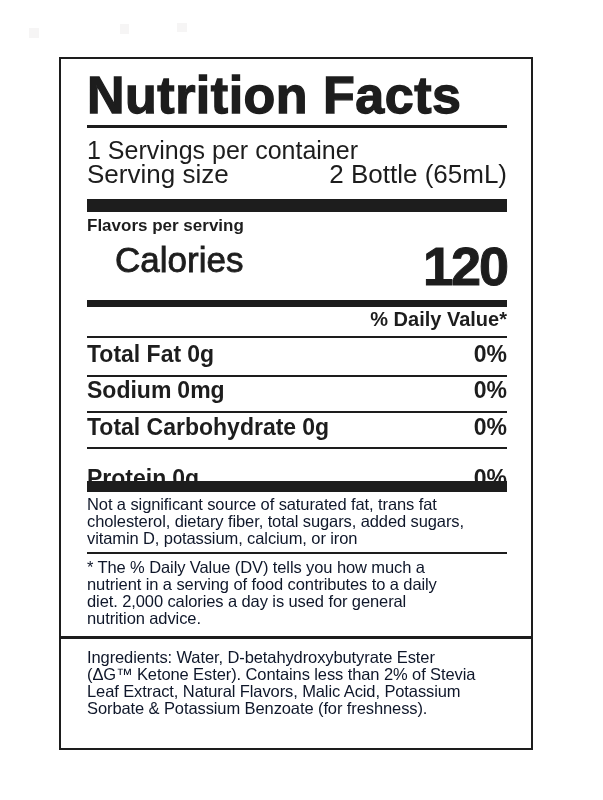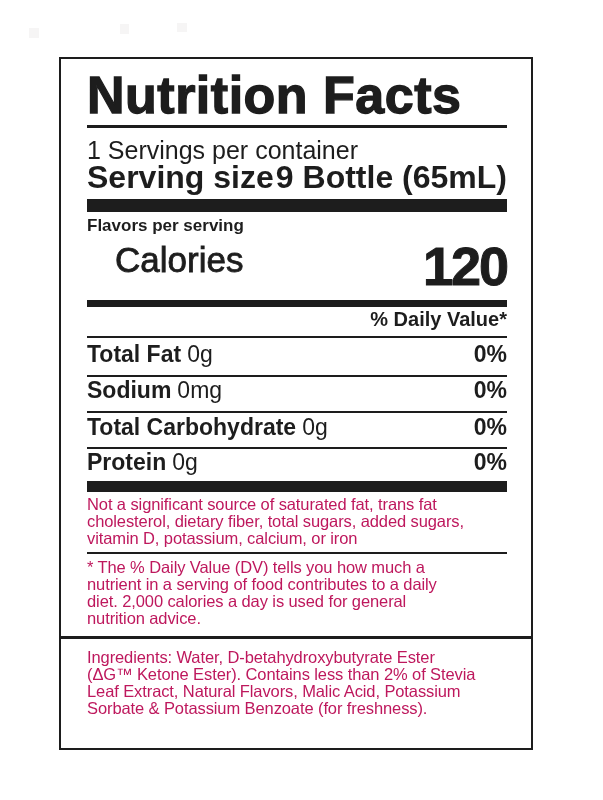--- a/index.html
+++ b/index.html
@@ -14,56 +14,56 @@
   }
   .rule{position:absolute;left:26px;right:24px;background:#1d1d1d;}
   .rule-full{position:absolute;left:0;right:0;background:#1d1d1d;}
   .line{position:absolute;left:26px;right:24px;white-space:nowrap;}
   .row{position:absolute;left:26px;right:24px;display:flex;justify-content:space-between;align-items:baseline;white-space:nowrap;}
   .title{
     top:8px;font-size:52px;font-weight:700;letter-spacing:.5px;line-height:1.1;
     -webkit-text-stroke:1.3px #1d1d1d;
   }
   .servings{top:77px;font-size:25px;font-weight:400;}
-  .serving-size{top:100px;font-size:32px;font-weight:700;}
+  .serving-size{top:100px;font-size:26px;font-weight:400;}
   .amount-per-serving{top:157px;font-size:17px;font-weight:700;}
   .calories-word{top:182px;font-size:35px;font-weight:400;-webkit-text-stroke:.8px #1d1d1d;line-height:1.1;margin-left:28px;}
   .calories-num{
     position:absolute;right:24px;top:178px;font-size:54px;font-weight:700;
     letter-spacing:-2px;-webkit-text-stroke:1px #1d1d1d;line-height:1.1;
   }
   .dv-header{top:249px;font-size:20px;font-weight:700;text-align:right;}
   .nutrient{font-size:23px;}
   .nutrient .nname{font-weight:700;}
-  .nutrient .namount{font-weight:400;margin-left:6px;}
+  .nutrient .namount{font-weight:700;margin-left:6px;}
   .nutrient .ndv{font-weight:700;}
   .smalltext{
     position:absolute;left:26px;right:20px;font-size:16.5px;line-height:17px;
-    white-space:pre-line;color:#be185d;letter-spacing:-0.1px;
+    white-space:pre-line;color:#0f172a;letter-spacing:-0.1px;
   }
   .artifact{position:absolute;background:#f6f5f5;}
 </style>
 </head>
 <body>
 
 <div class="artifact" style="left:29px;top:28px;width:10px;height:10px;"></div>
 <div class="artifact" style="left:120px;top:24px;width:9px;height:10px;"></div>
 <div class="artifact" style="left:177px;top:23px;width:10px;height:9px;"></div>
 
 <div class="label-box">
 
   <div class="line title">Nutrition Facts</div>
 
   <div class="rule" style="top:66px;height:3px;"></div>
 
   <div class="line servings">1 Servings per container</div>
 
   <div class="row serving-size">
     <span>Serving size</span>
-    <span>9 Bottle (65mL)</span>
+    <span>2 Bottle (65mL)</span>
   </div>
 
   <div class="rule" style="top:140px;height:13px;"></div>
 
   <div class="line amount-per-serving">Flavors per serving</div>
 
   <div class="line calories-word">Calories</div>
   <div class="calories-num">120</div>
 
   <div class="rule" style="top:241px;height:7px;"></div>
@@ -86,21 +86,21 @@
 
   <div class="rule" style="top:352px;height:2px;"></div>
 
   <div class="row nutrient" style="top:355px;">
     <span><span class="nname">Total Carbohydrate</span><span class="namount">0g</span></span>
     <span class="ndv">0%</span>
   </div>
 
   <div class="rule" style="top:388px;height:2px;"></div>
 
-  <div class="row nutrient" style="top:390px;">
+  <div class="row nutrient" style="top:406px;">
     <span><span class="nname">Protein</span><span class="namount">0g</span></span>
     <span class="ndv">0%</span>
   </div>
 
   <div class="rule" style="top:422px;height:11px;"></div>
 
   <div class="smalltext" style="top:437px;">Not a significant source of saturated fat, trans fat
 cholesterol, dietary fiber, total sugars, added sugars,
 vitamin D, potassium, calcium, or iron</div>
 

